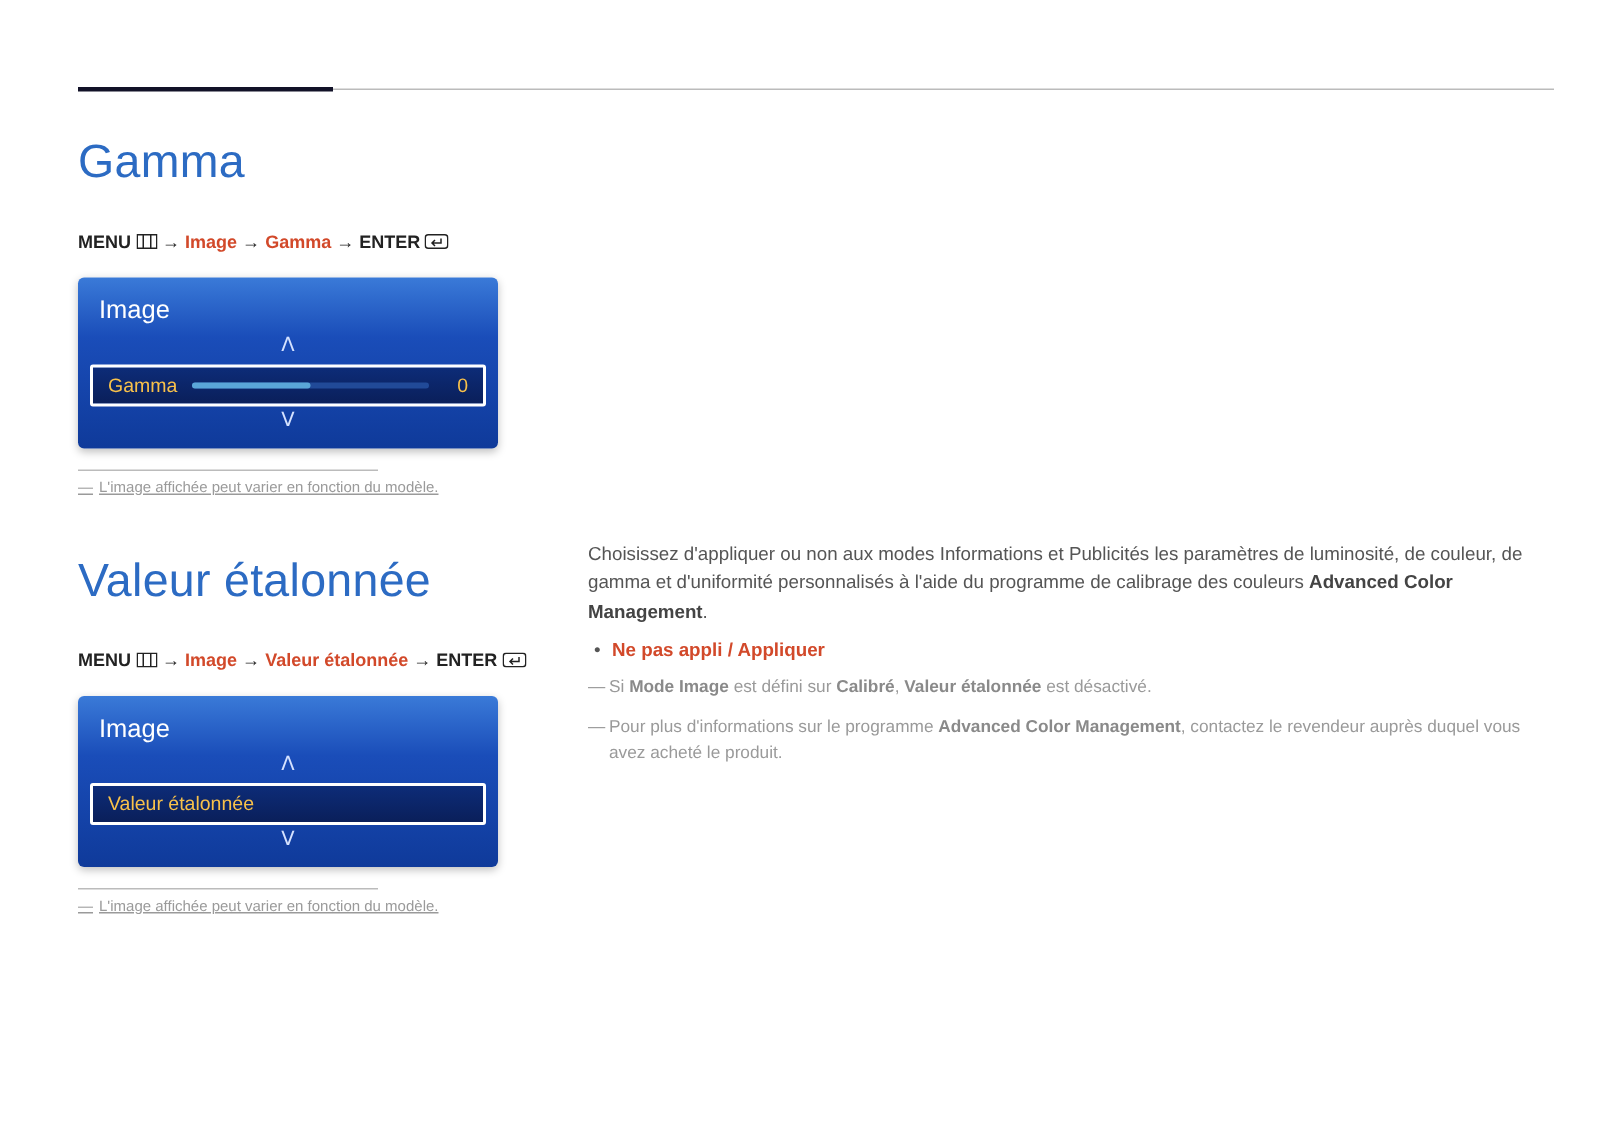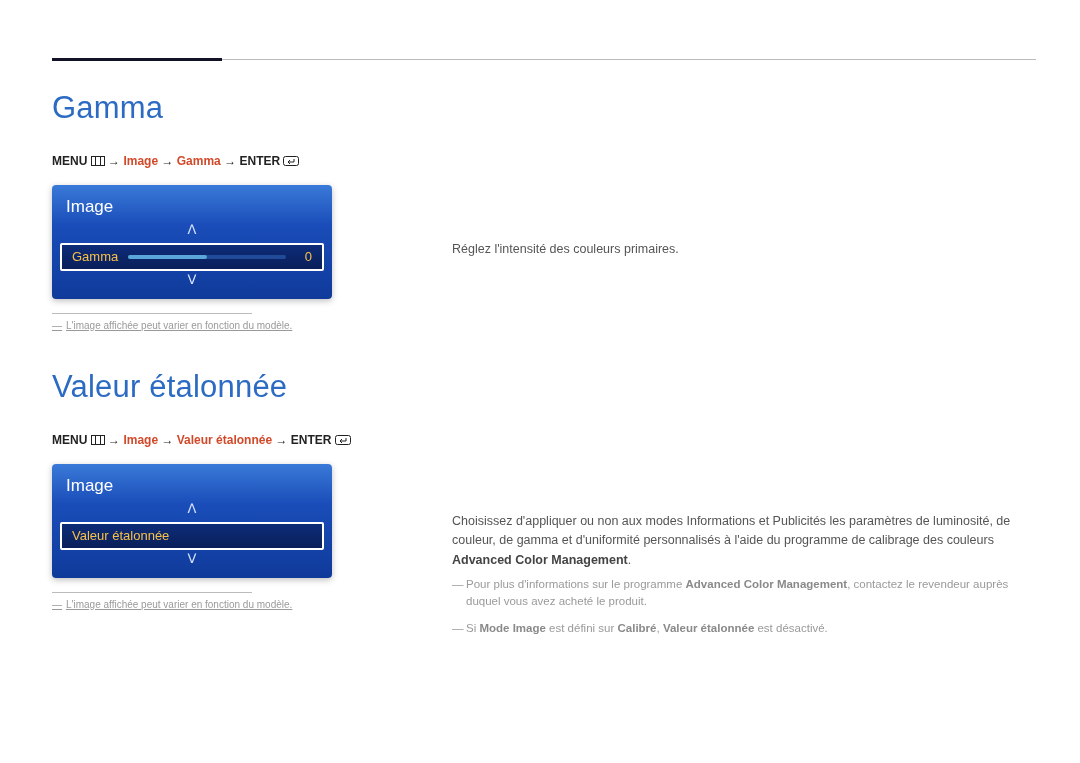--- a/index.html
+++ b/index.html
@@ -1,21 +1,21 @@
 <!DOCTYPE html>
 <html><head>
 <meta charset="utf-8">
 <style>
   * { box-sizing: border-box; margin: 0; padding: 0; }
   html, body { width: 1080px; height: 763px; font-family: Arial, Helvetica, sans-serif; background: #fff; color: #333; }
   .page { padding: 58px 44px 0 52px; position: relative; }
   .topbar { position: absolute; top: 58px; left: 52px; right: 44px; height: 14px; }
   .topbar::before { content: ""; position: absolute; left: 0; top: 0; width: 170px; border-top: 3px solid #121228; }
   .topbar::after { content: ""; position: absolute; left: 170px; right: 0; top: 1px; border-top: 1px solid #bbb; }
-  .content { display: flex; gap: 60px; padding-top: 32px; align-items: flex-end; }
+  .content { display: flex; padding-top: 32px; }
   .leftcol { width: 340px; flex: 0 0 340px; }
   .rightcol { flex: 1; padding-top: 18px; font-size: 12.5px; line-height: 1.55; color: #555; }
   .section-title { font-size: 31px; font-weight: 400; color: #2c6bc3; margin-bottom: 28px; letter-spacing: 0.2px; }
   .breadcrumb { font-size: 12px; font-weight: 700; color: #222; margin-bottom: 16px; }
   .breadcrumb .red { color: #d2492a; }
   .breadcrumb .icon { display: inline-block; vertical-align: middle; }
   .osd {
     width: 280px;
     border-radius: 4px;
     background: linear-gradient(180deg, #3a7ad8 0%, #1a4db9 35%, #0f3a9a 100%);
@@ -152,30 +152,30 @@
         <hr class="footline-hr">
         <div class="footnote-small">
           <span class="dash">―</span><span>L'image affichée peut varier en fonction du modèle.</span>
         </div>
       </div>
 
     </div>
 
     <div class="rightcol">
 
-      <p class="desc-line">Réglez l'intensité des couleurs primaires.</p>
 
       <div class="sec2">
         <p class="desc-line">
           <span>Choisissez d'appliquer ou non aux modes Informations et Publicités les paramètres de luminosité, de couleur, de gamma et d'uniformité personnalisés à l'aide du programme de calibrage des couleurs </span><b style="color:#444">Advanced Color Management</b><span>.</span>
         </p>
+        <div class="bullet">Ne pas appli / Appliquer</div>
+        <div class="rnote">
+          <span>Si </span><b>Mode Image</b><span> est défini sur </span><b>Calibré</b><span>, </span><b>Valeur étalonnée</b><span> est désactivé.</span>
+        </div>
         <div class="rnote">
           <span>Pour plus d'informations sur le programme </span><b>Advanced Color Management</b><span>, contactez le revendeur auprès duquel vous avez acheté le produit.</span>
-        </div>
-        <div class="rnote">
-          <span>Si </span><b>Mode Image</b><span> est défini sur </span><b>Calibré</b><span>, </span><b>Valeur étalonnée</b><span> est désactivé.</span>
         </div>
       </div>
 
     </div>
 
   </div>
 </div>
 
 </body></html>

